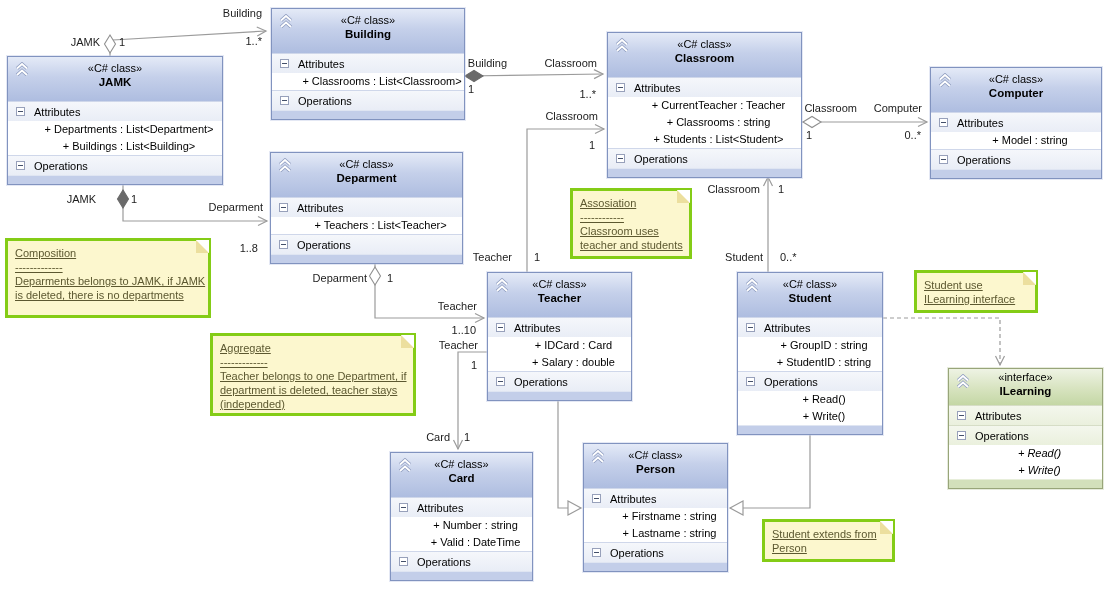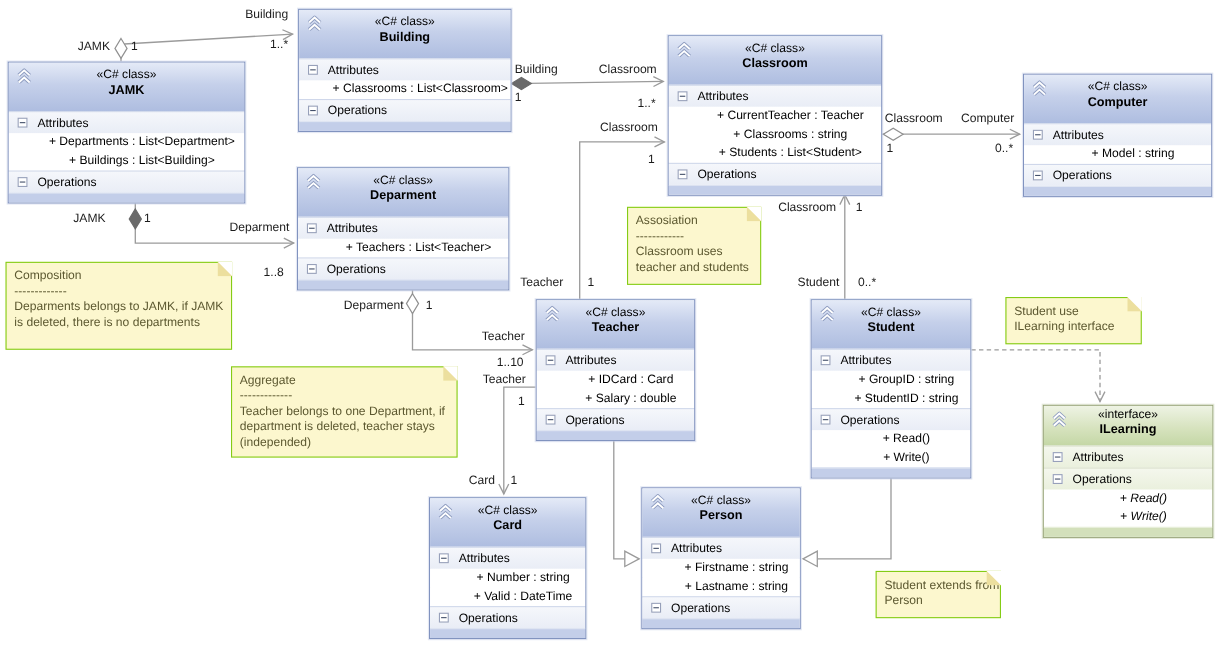--- a/index.html
+++ b/index.html
@@ -43,22 +43,22 @@
     content:""; position:absolute; left:1px; right:1px; top:3px; height:1px; background:#44506a;
   }
   .item { height:17px; line-height:17px; padding-left:28px; background:#fff; white-space:nowrap; overflow:hidden;text-align:center; }
   .interface .item { font-style:italic; }
   .strip { height:8px; background:#c3cee9; border-top:1px solid #dfe5f2; }
   .interface .strip { background:#d3e0bb; border-top:1px solid #e7eeda; }
 
   
   .note {
     position:absolute; box-sizing:border-box;
-    background:#fcf7ce; border:1px solid #84cc16;
-    color:#5c5830; font-size:11px; line-height:14px; padding:5px 7px;
+    background:#fcf7ce; border:3px solid #84cc16;
+    color:#5c5830; font-size:11px; line-height:14px; padding:5px 7px;text-decoration:underline;
   }
   .note::before {
     content:""; position:absolute; top:-1px; right:-1px;
     border-style:solid; border-width:0 13px 13px 0;
     border-color:#ffffff #ffffff #ecdf9e #ecdf9e;
   }
   .note-line { white-space:nowrap; }
 
   
   .edge-label { position:absolute; font-size:11px; color:#1c1c1c; white-space:nowrap; }
@@ -344,18 +344,18 @@
       <div class="note" style="left: 570px; top: 188px; width: 122px; height: 71px;">
         <div class="note-line">Assosiation</div>
         <div class="note-line">------------</div>
         <div class="note-line">Classroom uses</div>
         <div class="note-line">teacher and students</div>
       </div>
       <div class="note" style="left: 914px; top: 270px; width: 124px; height: 43px;">
         <div class="note-line">Student use</div>
         <div class="note-line">ILearning interface</div>
       </div>
-      <div class="note" style="left: 796px; top: 519px; width: 114px; height: 43px;">
+      <div class="note" style="left: 762px; top: 519px; width: 133px; height: 43px;">
         <div class="note-line">Student extends from</div>
         <div class="note-line">Person</div>
       </div>
     </div>
 </div>
 
 </body></html>

